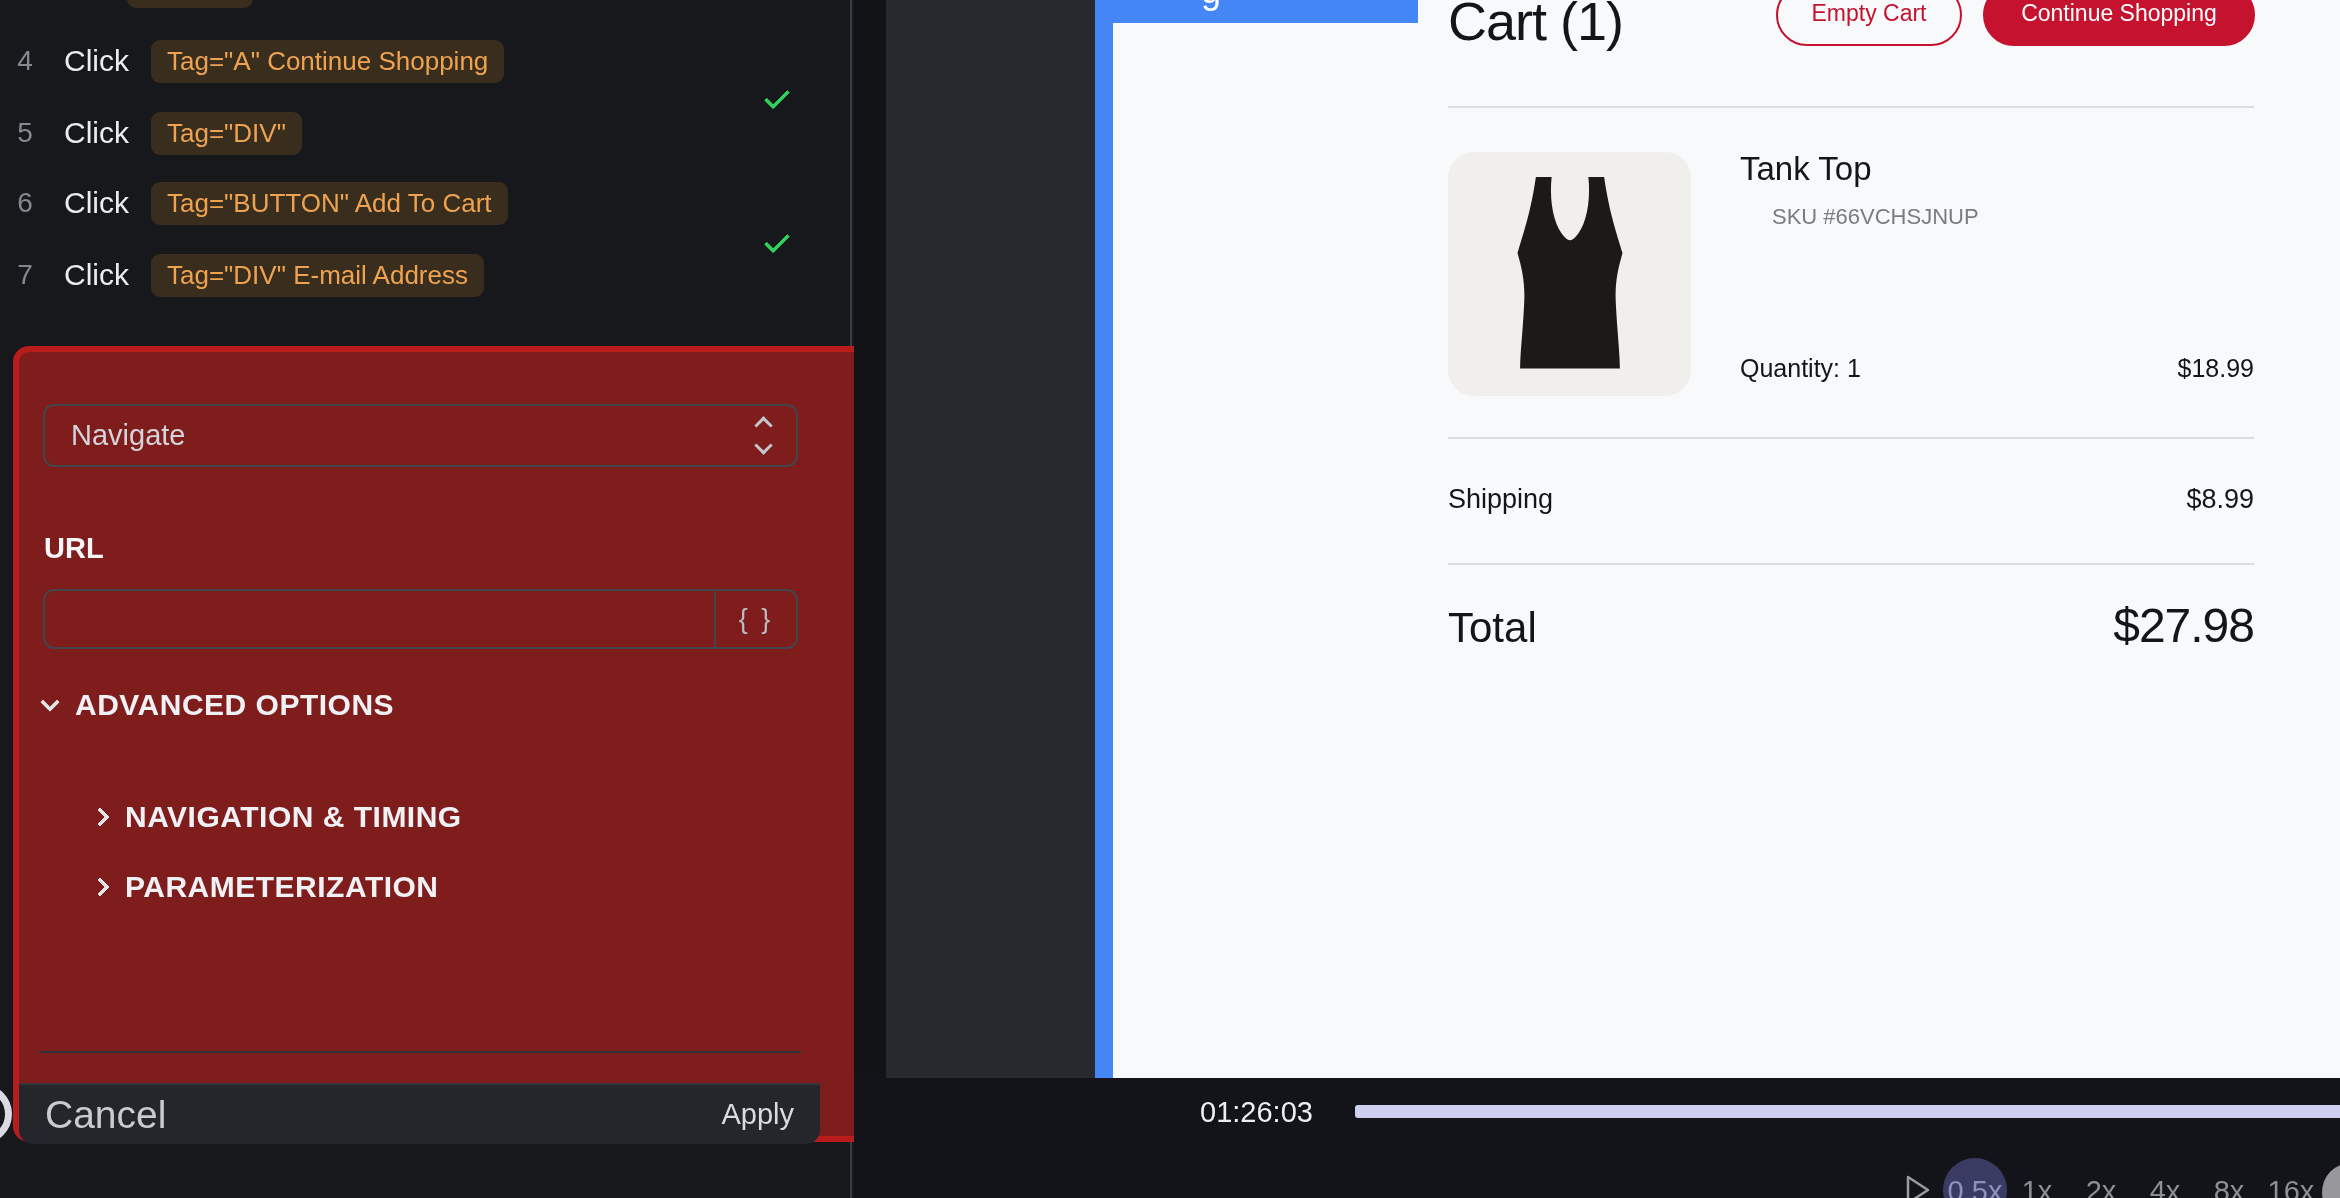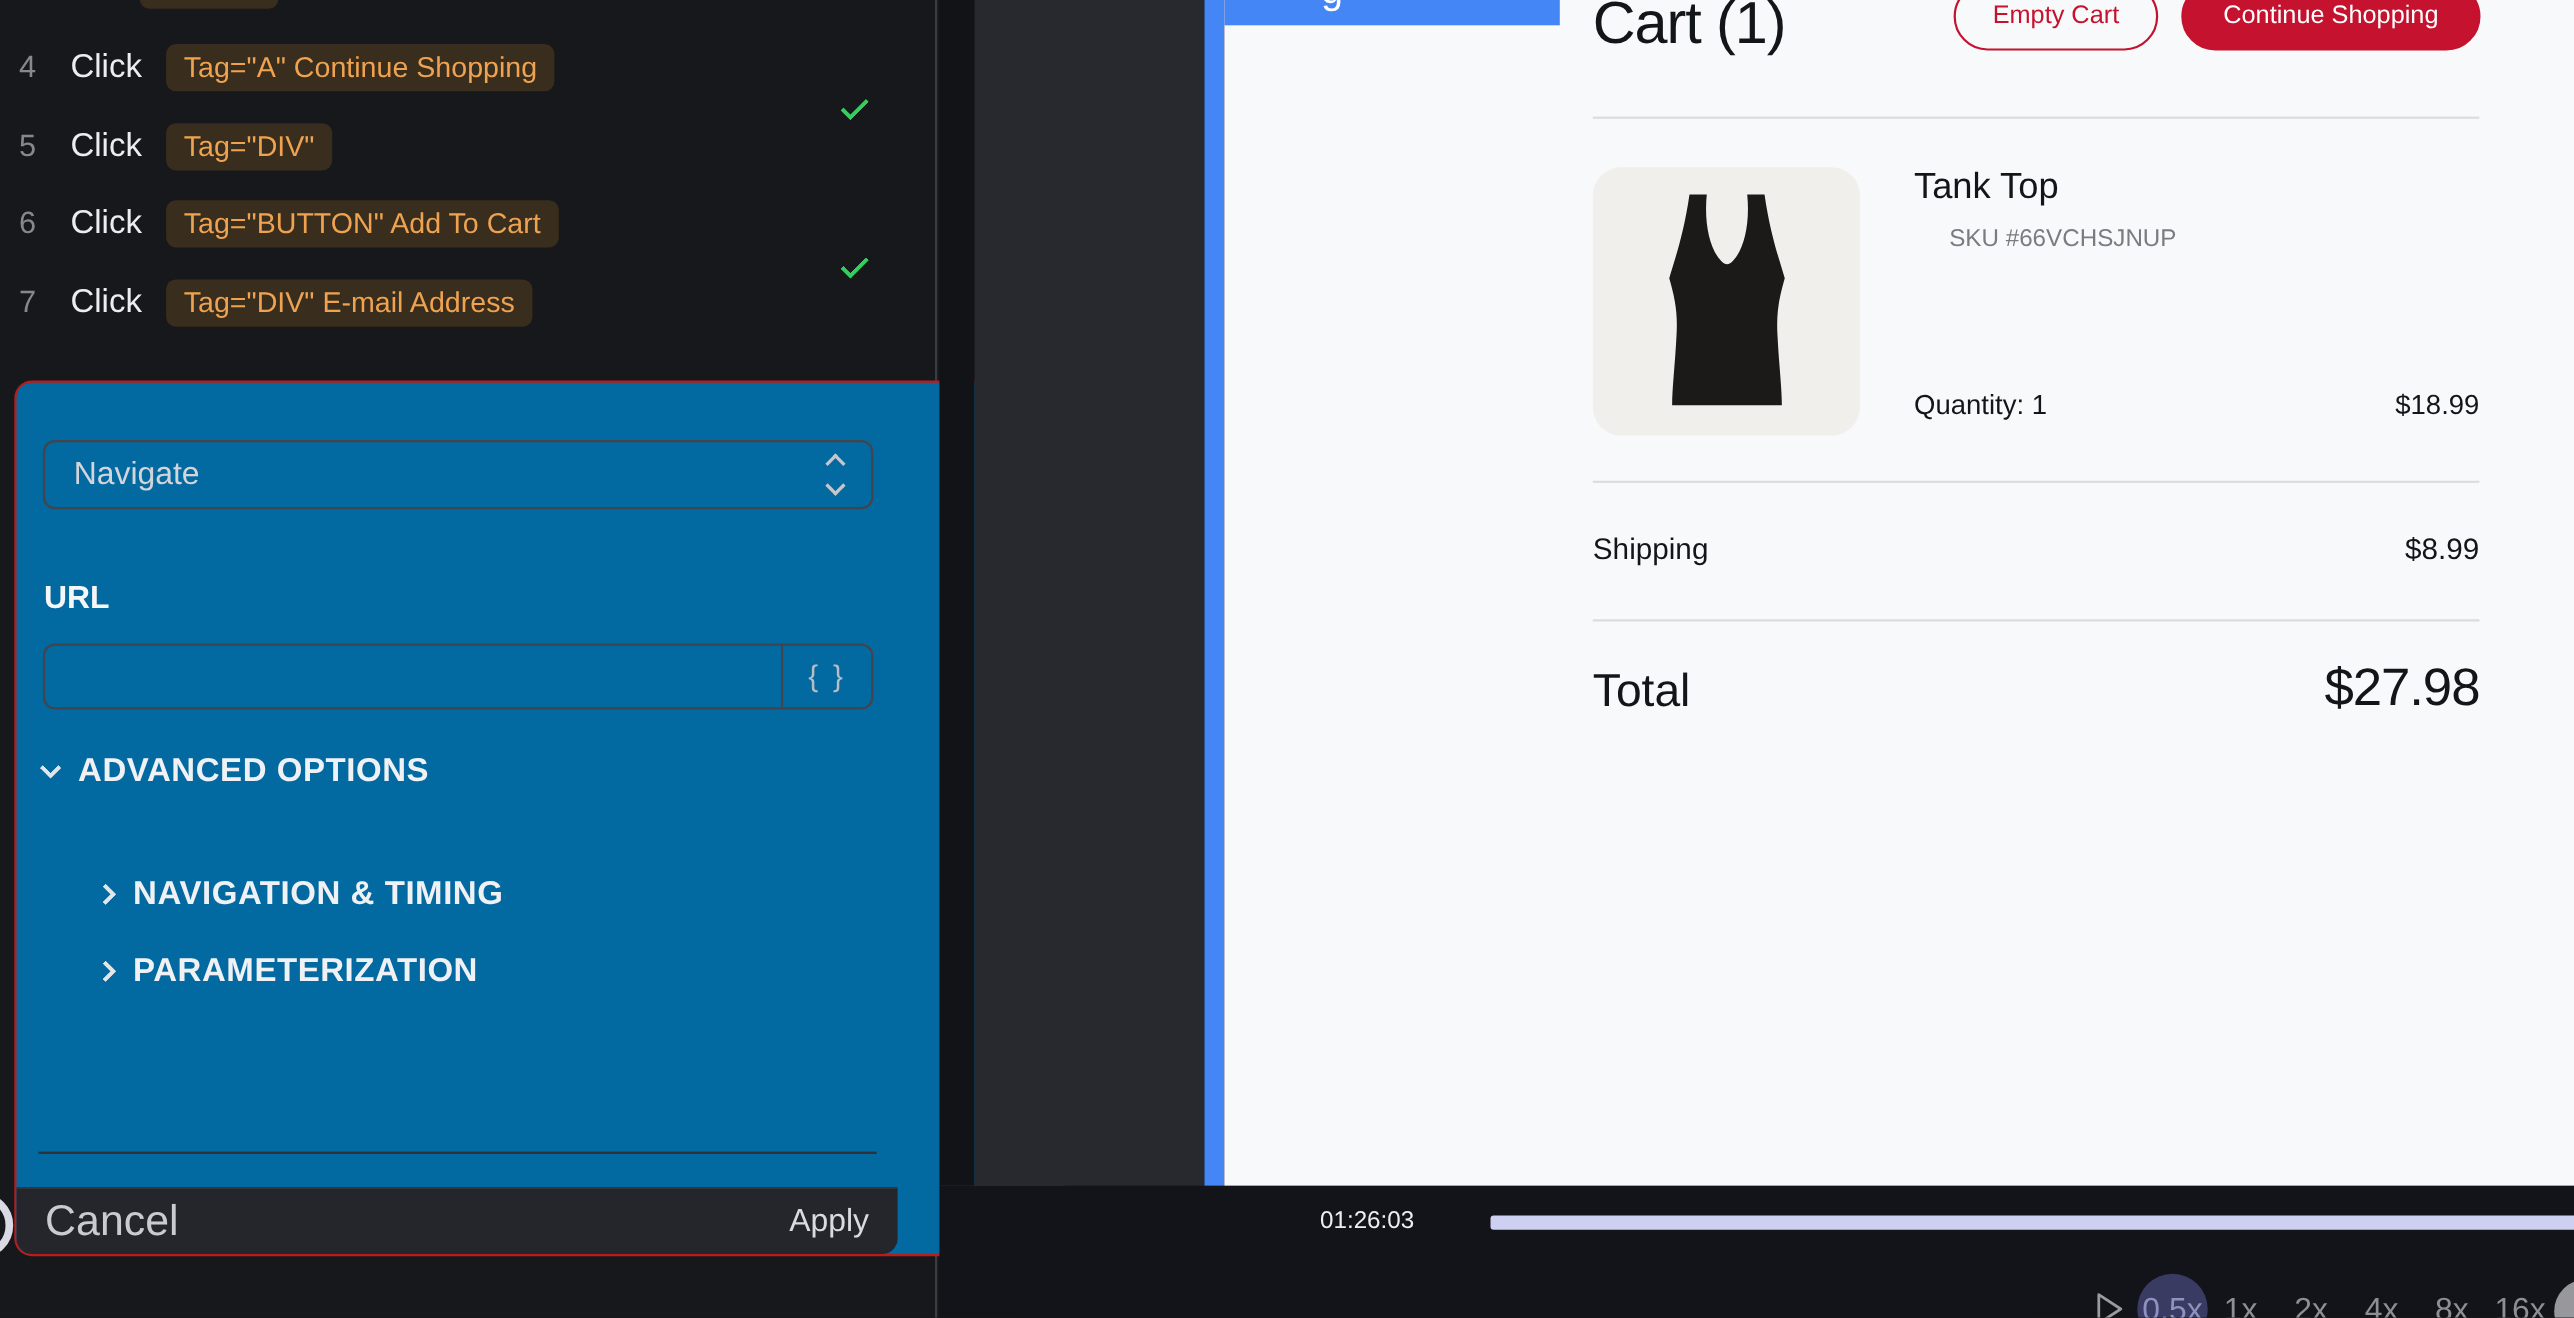--- a/index.html
+++ b/index.html
@@ -17,21 +17,21 @@
   .badge { margin-left:22px; background:#392e1d; color:#efa351; font-size:26px;
            padding:6px 16px; border-radius:9px; white-space:nowrap; }
   .badge-partial { position:absolute; left:127px; top:-26px; width:126px; height:34px;
                    background:#392e1d; border-radius:9px; }
   .check { position:absolute; left:765px; width:24px; height:13px;
            border-left:4px solid #2fd15a; border-bottom:4px solid #2fd15a;
            transform:rotate(-45deg); border-radius:1px; }
 
   
   #panel { position:absolute; left:13px; top:346px; width:955px; height:796px;
-           background:#0369a1; border:2px solid #b91c1c; border-radius:16px; }
+           background:#7f1d1d; border:6px solid #b91c1c; border-radius:16px; }
   .select-box { position:absolute; left:24px; top:52px; width:755px; height:63px;
                 border:2px solid #42454c; border-radius:11px; display:flex;
                 align-items:center; padding:0 26px; color:#d3d5da; font-size:29px; }
   .updown { margin-left:auto; display:flex; flex-direction:column; gap:7px; align-items:center; }
   .chev-u { width:13px; height:13px; border-left:3px solid #c4c7cd; border-top:3px solid #c4c7cd; transform:rotate(45deg); }
   .chev-d { width:13px; height:13px; border-right:3px solid #c4c7cd; border-bottom:3px solid #c4c7cd; transform:rotate(45deg); }
   .url-label { position:absolute; left:25px; top:180px; color:#f5f6f8; font-size:29px; font-weight:bold;text-align:right; }
   .input-wrap { position:absolute; left:24px; top:237px; width:755px; height:60px;
                 border:2px solid #42454c; border-radius:11px; display:flex; }
   .input-wrap input { flex:1; background:transparent; border:none; outline:none;
@@ -83,21 +83,21 @@
   .prod-name { position:absolute; left:627px; top:150px; font-size:33px; }
   .prod-sku  { position:absolute; left:627px; top:204px; font-size:22px; color:#7a7c80;margin-left:32px; }
   .prod-qty  { position:absolute; left:627px; top:354px; font-size:25px; }
   .price-right { position:absolute; left:335px; width:806px; text-align:right; }
   .ship-label { position:absolute; left:335px; top:484px; font-size:27px; }
   .total-label { position:absolute; left:335px; top:604px; font-size:42px; }
 
   
   #player { position:absolute; left:854px; top:1078px; width:1486px; height:120px;
             background:#131419; overflow:hidden; }
-  .timestamp { position:absolute; left:346px; top:18px; color:#eceef2; font-size:22px; }
+  .timestamp { position:absolute; left:346px; top:18px; color:#eceef2; font-size:29px; }
   .progress { position:absolute; left:501px; top:27px; width:985px; height:13px;
               background:#cdd0f0; border-radius:3px 0 0 3px; }
   .play-btn { position:absolute; left:1050px; top:96px; }
   .speed { position:absolute; top:97px; transform:translateX(-50%);
            color:#8e8f94; font-size:29px; }
   .speed.sel { color:#8f91bf; z-index:2; }
   .sel-circle { position:absolute; left:1089px; top:80px; width:64px; height:64px;
                 border-radius:50%; background:#393b62; }
   .right-circle { position:absolute; left:1468px; top:85px; width:58px; height:58px;
                   border-radius:50%; background:#97979c; }

